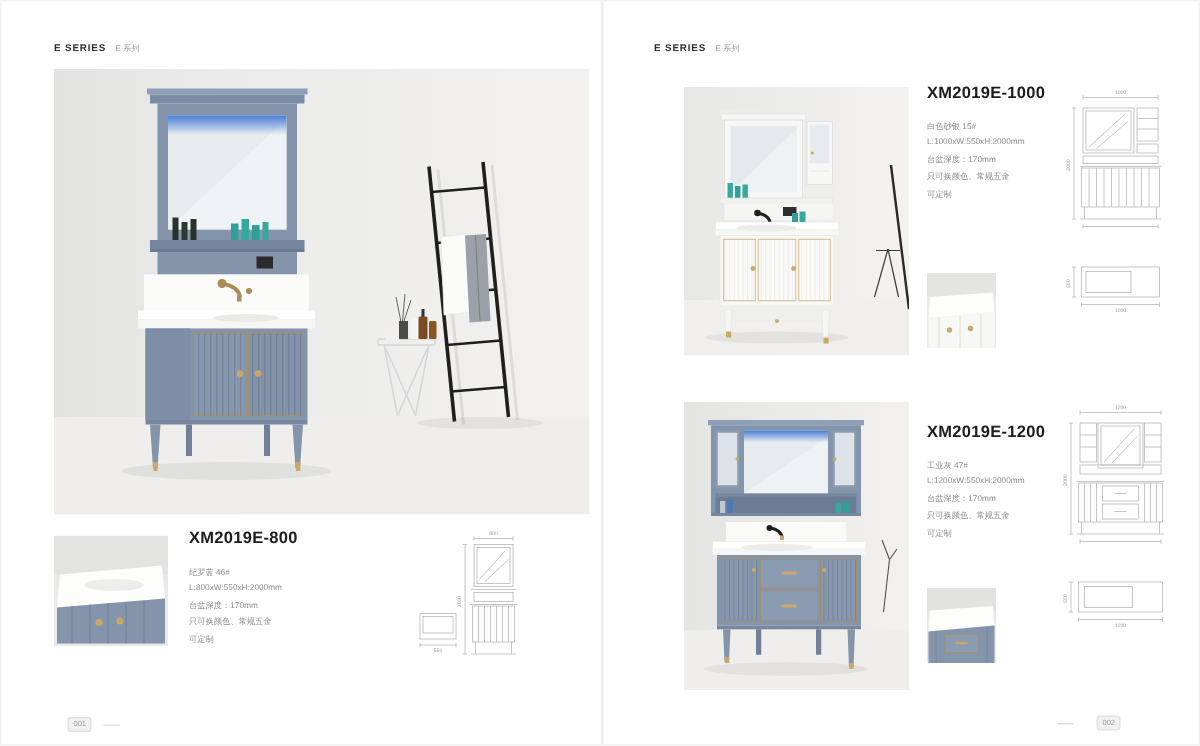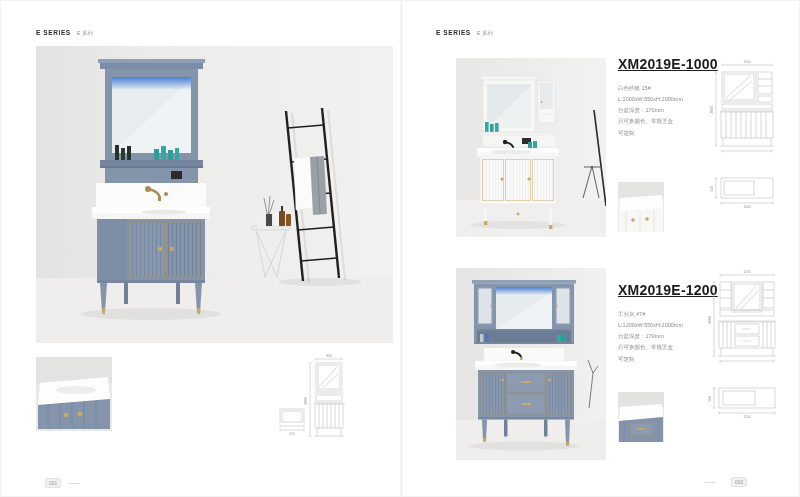--- a/index.html
+++ b/index.html
@@ -11,21 +11,21 @@
     position: relative;
   }
   .spread { position: absolute; left: 0; top: 0; width: 800px; height: 497px;
             background: #ffffff; overflow: hidden; border: 1px solid #f2f2f2; }
   .page-header { position: absolute; white-space: nowrap; }
   .series-en { font-size: 6.5px; font-weight: bold; color: #2e2e2e; letter-spacing: 0.6px; }
   .series-cn { font-size: 5.5px; color: #9a9a9a; margin-left: 6px; }
   .photo { position: absolute; overflow: hidden; }
   .photo svg, .drawing svg { display: block; width: 100%; height: 100%; }
   .info { position: absolute; }
-  .model { font-size: 14px; font-weight: bold; color: #1c1c1c; letter-spacing: 0.2px; text-decoration: underline; }
+  .model { font-size: 11px; font-weight: bold; color: #1c1c1c; letter-spacing: 0.2px; }
   .specs { margin-top: 13px; font-size: 5.5px; color: #8c8c8c; }
   .specs > div { margin-bottom: 4.4px; white-space: nowrap; }
   .drawing { position: absolute; }
   .gutter { position: absolute; left: 399px; top: 0; width: 3px; height: 497px;
             background: linear-gradient(90deg, rgba(0,0,0,0) 0%, rgba(0,0,0,0.08) 50%, rgba(0,0,0,0) 100%); }
   .footer-badge { position: absolute; background: #f1f1f1; border: 1px solid #e2e2e2;
                   border-radius: 2px; font-size: 5px; color: #9b9b9b; padding: 1px 3px; line-height: 1.2; }
   .footer-dash { position: absolute; width: 11px; height: 1px; background: #dedede; }
   text { font-family: "Liberation Sans", sans-serif; }
 </style>
@@ -157,20 +157,30 @@
       <line x1="12" y1="47" x2="12" y2="72" stroke="#75869e" stroke-width="0.8"></line>
       <line x1="24" y1="46" x2="24" y2="72" stroke="#75869e" stroke-width="0.8"></line>
       <line x1="36" y1="45" x2="36" y2="72" stroke="#75869e" stroke-width="0.8"></line>
       <line x1="48" y1="44.5" x2="48" y2="72" stroke="#75869e" stroke-width="0.8"></line>
       <line x1="60" y1="43.5" x2="60" y2="72" stroke="#75869e" stroke-width="0.8"></line>
       <circle cx="30" cy="58" r="2.4" fill="#c9a968"></circle>
       <circle cx="44" cy="57" r="2.4" fill="#c9a968"></circle>
     </svg>
   </div>
 
+  <div class="info" style="left:125px; top:352px;">
+    <div class="model">XM2019E-800</div>
+    <div class="specs">
+      <div>纪罗蓝 46#</div>
+      <div>L:800xW:550xH:2000mm</div>
+      <div>台盆深度：170mm</div>
+      <div>只可换颜色、常规五金</div>
+      <div>可定制</div>
+    </div>
+  </div>
 
   <div class="drawing" style="left:272px; top:350px; width:100px; height:100px;">
     <svg viewBox="0 0 100 100">
       <g stroke="#b3b3b3" stroke-width="0.5" fill="none">
         <rect x="43" y="12" width="26" height="28"></rect>
         <rect x="45" y="14" width="22" height="24"></rect>
         <line x1="46" y1="36" x2="64" y2="16"></line>
         <line x1="50" y1="37" x2="66" y2="22"></line>
         <line x1="41" y1="42" x2="71" y2="42"></line>
         <rect x="43" y="44" width="26" height="6"></rect>

